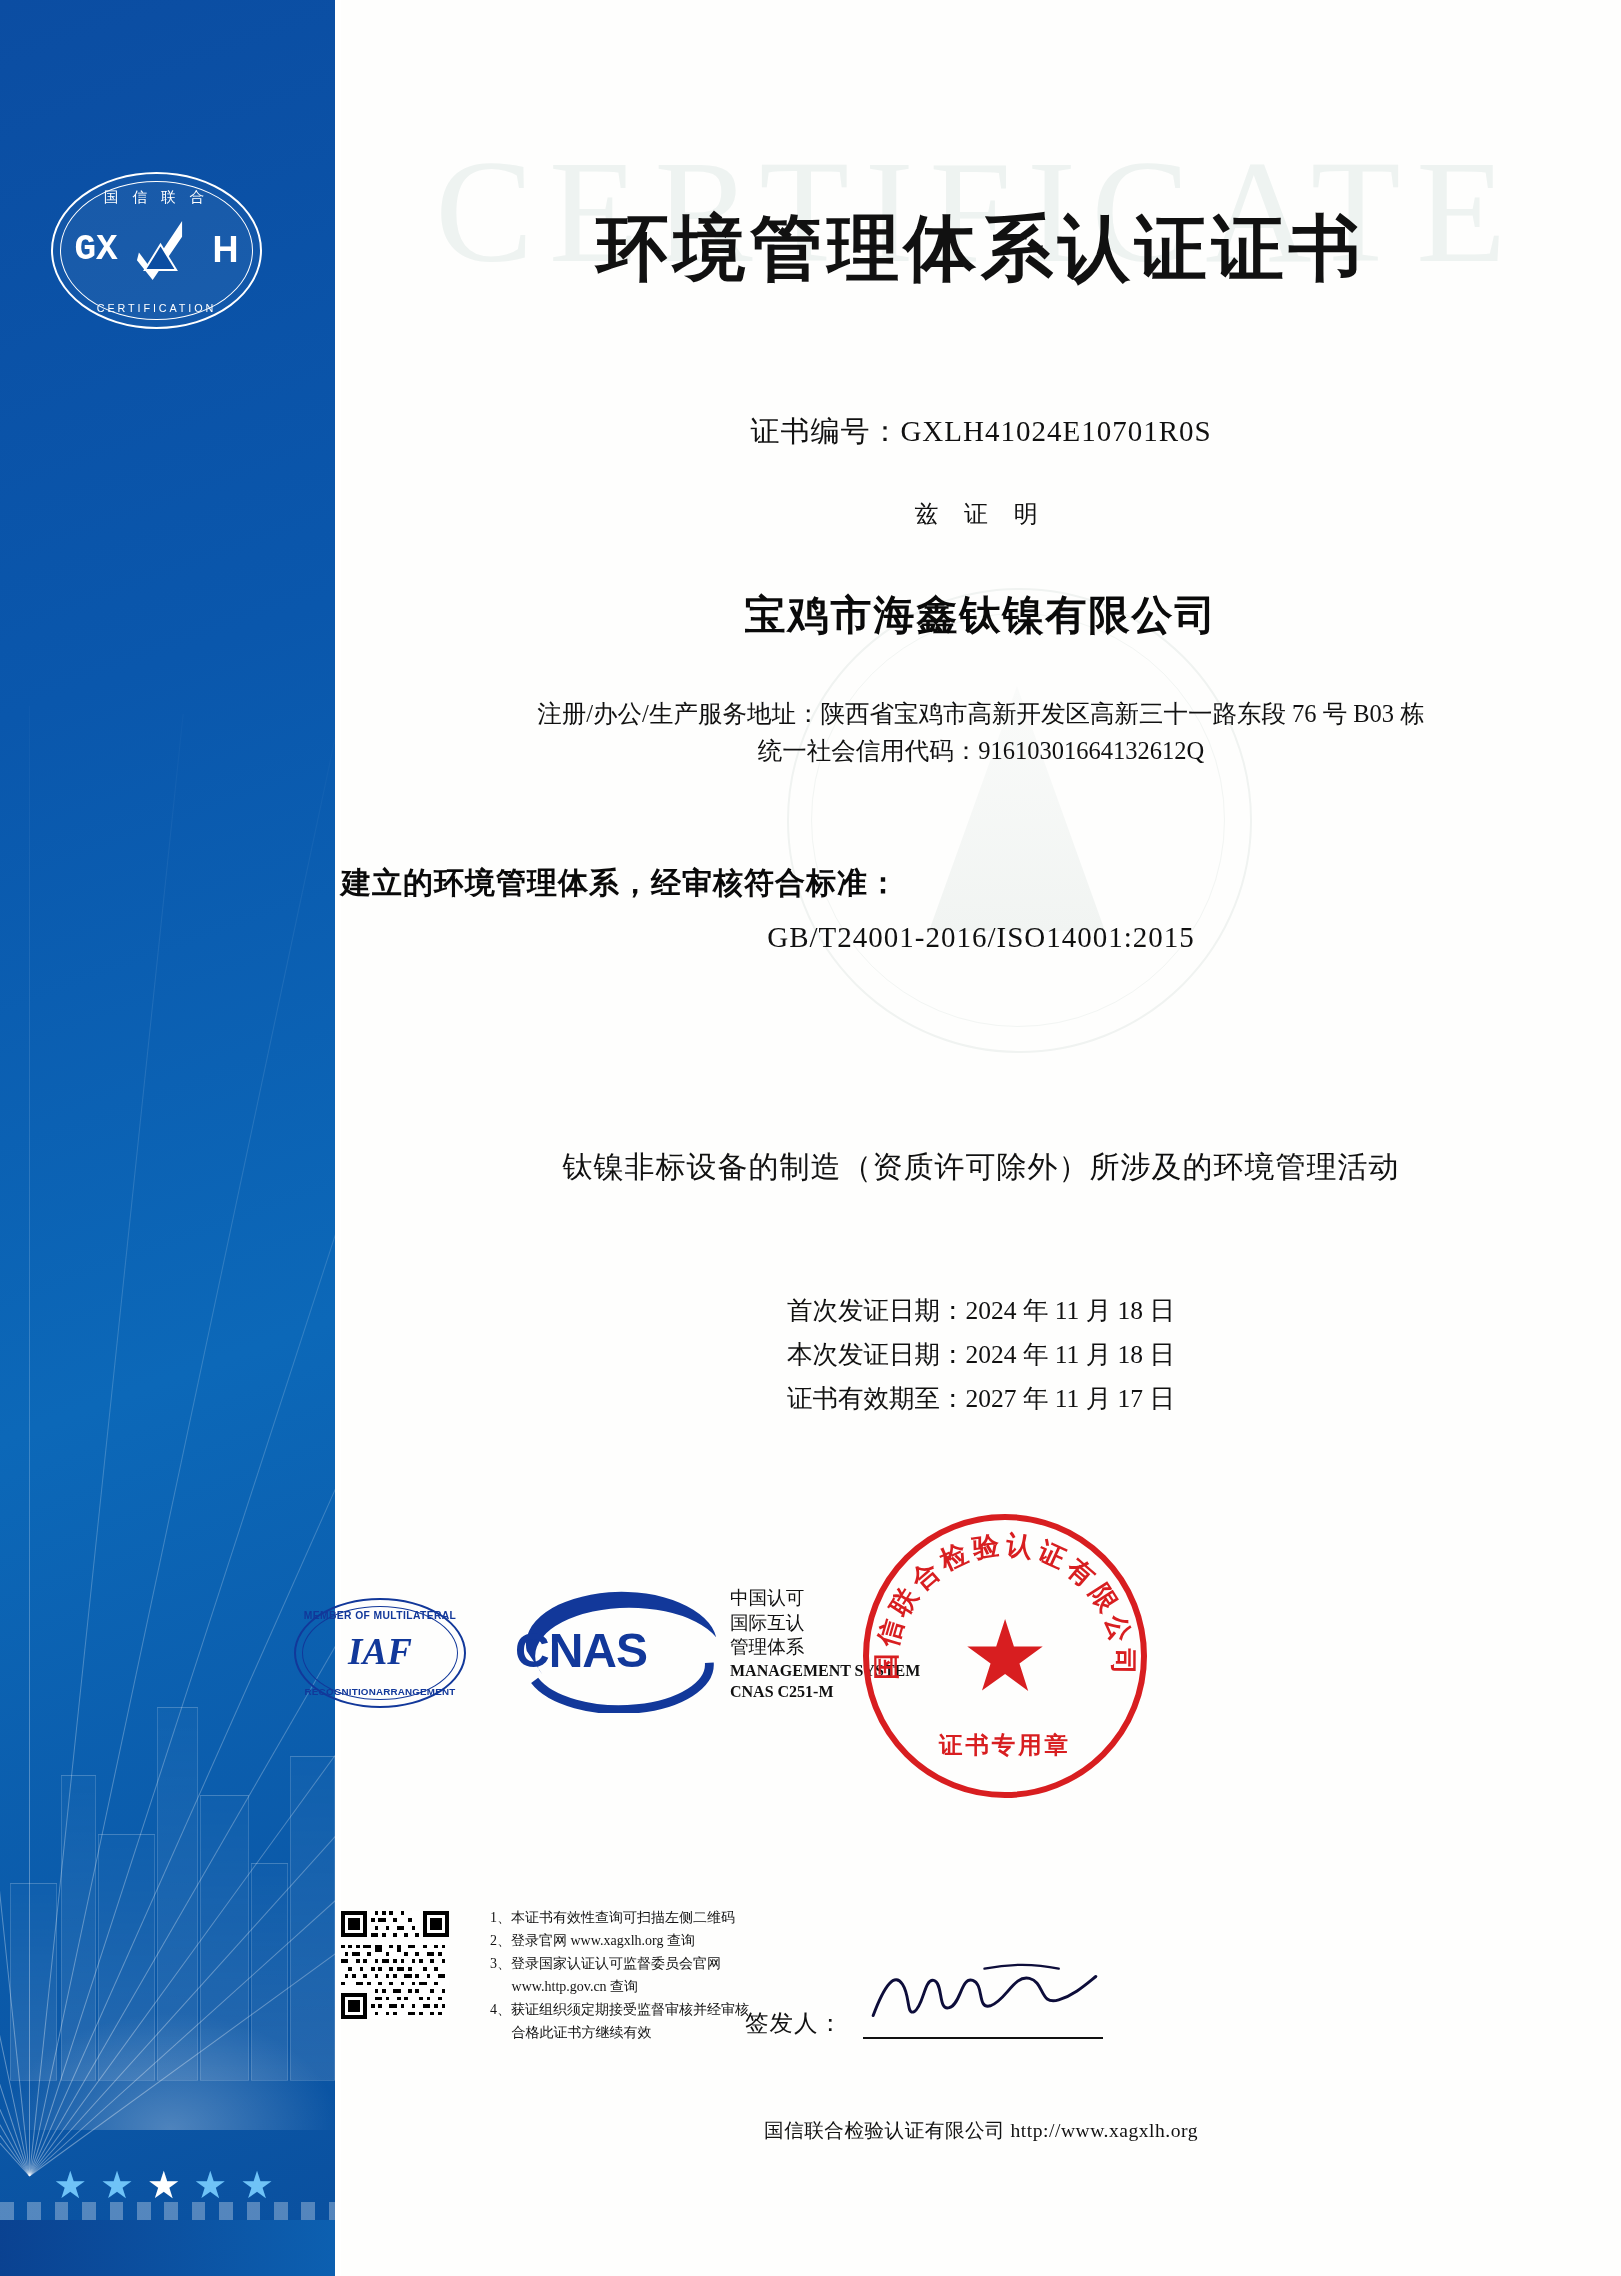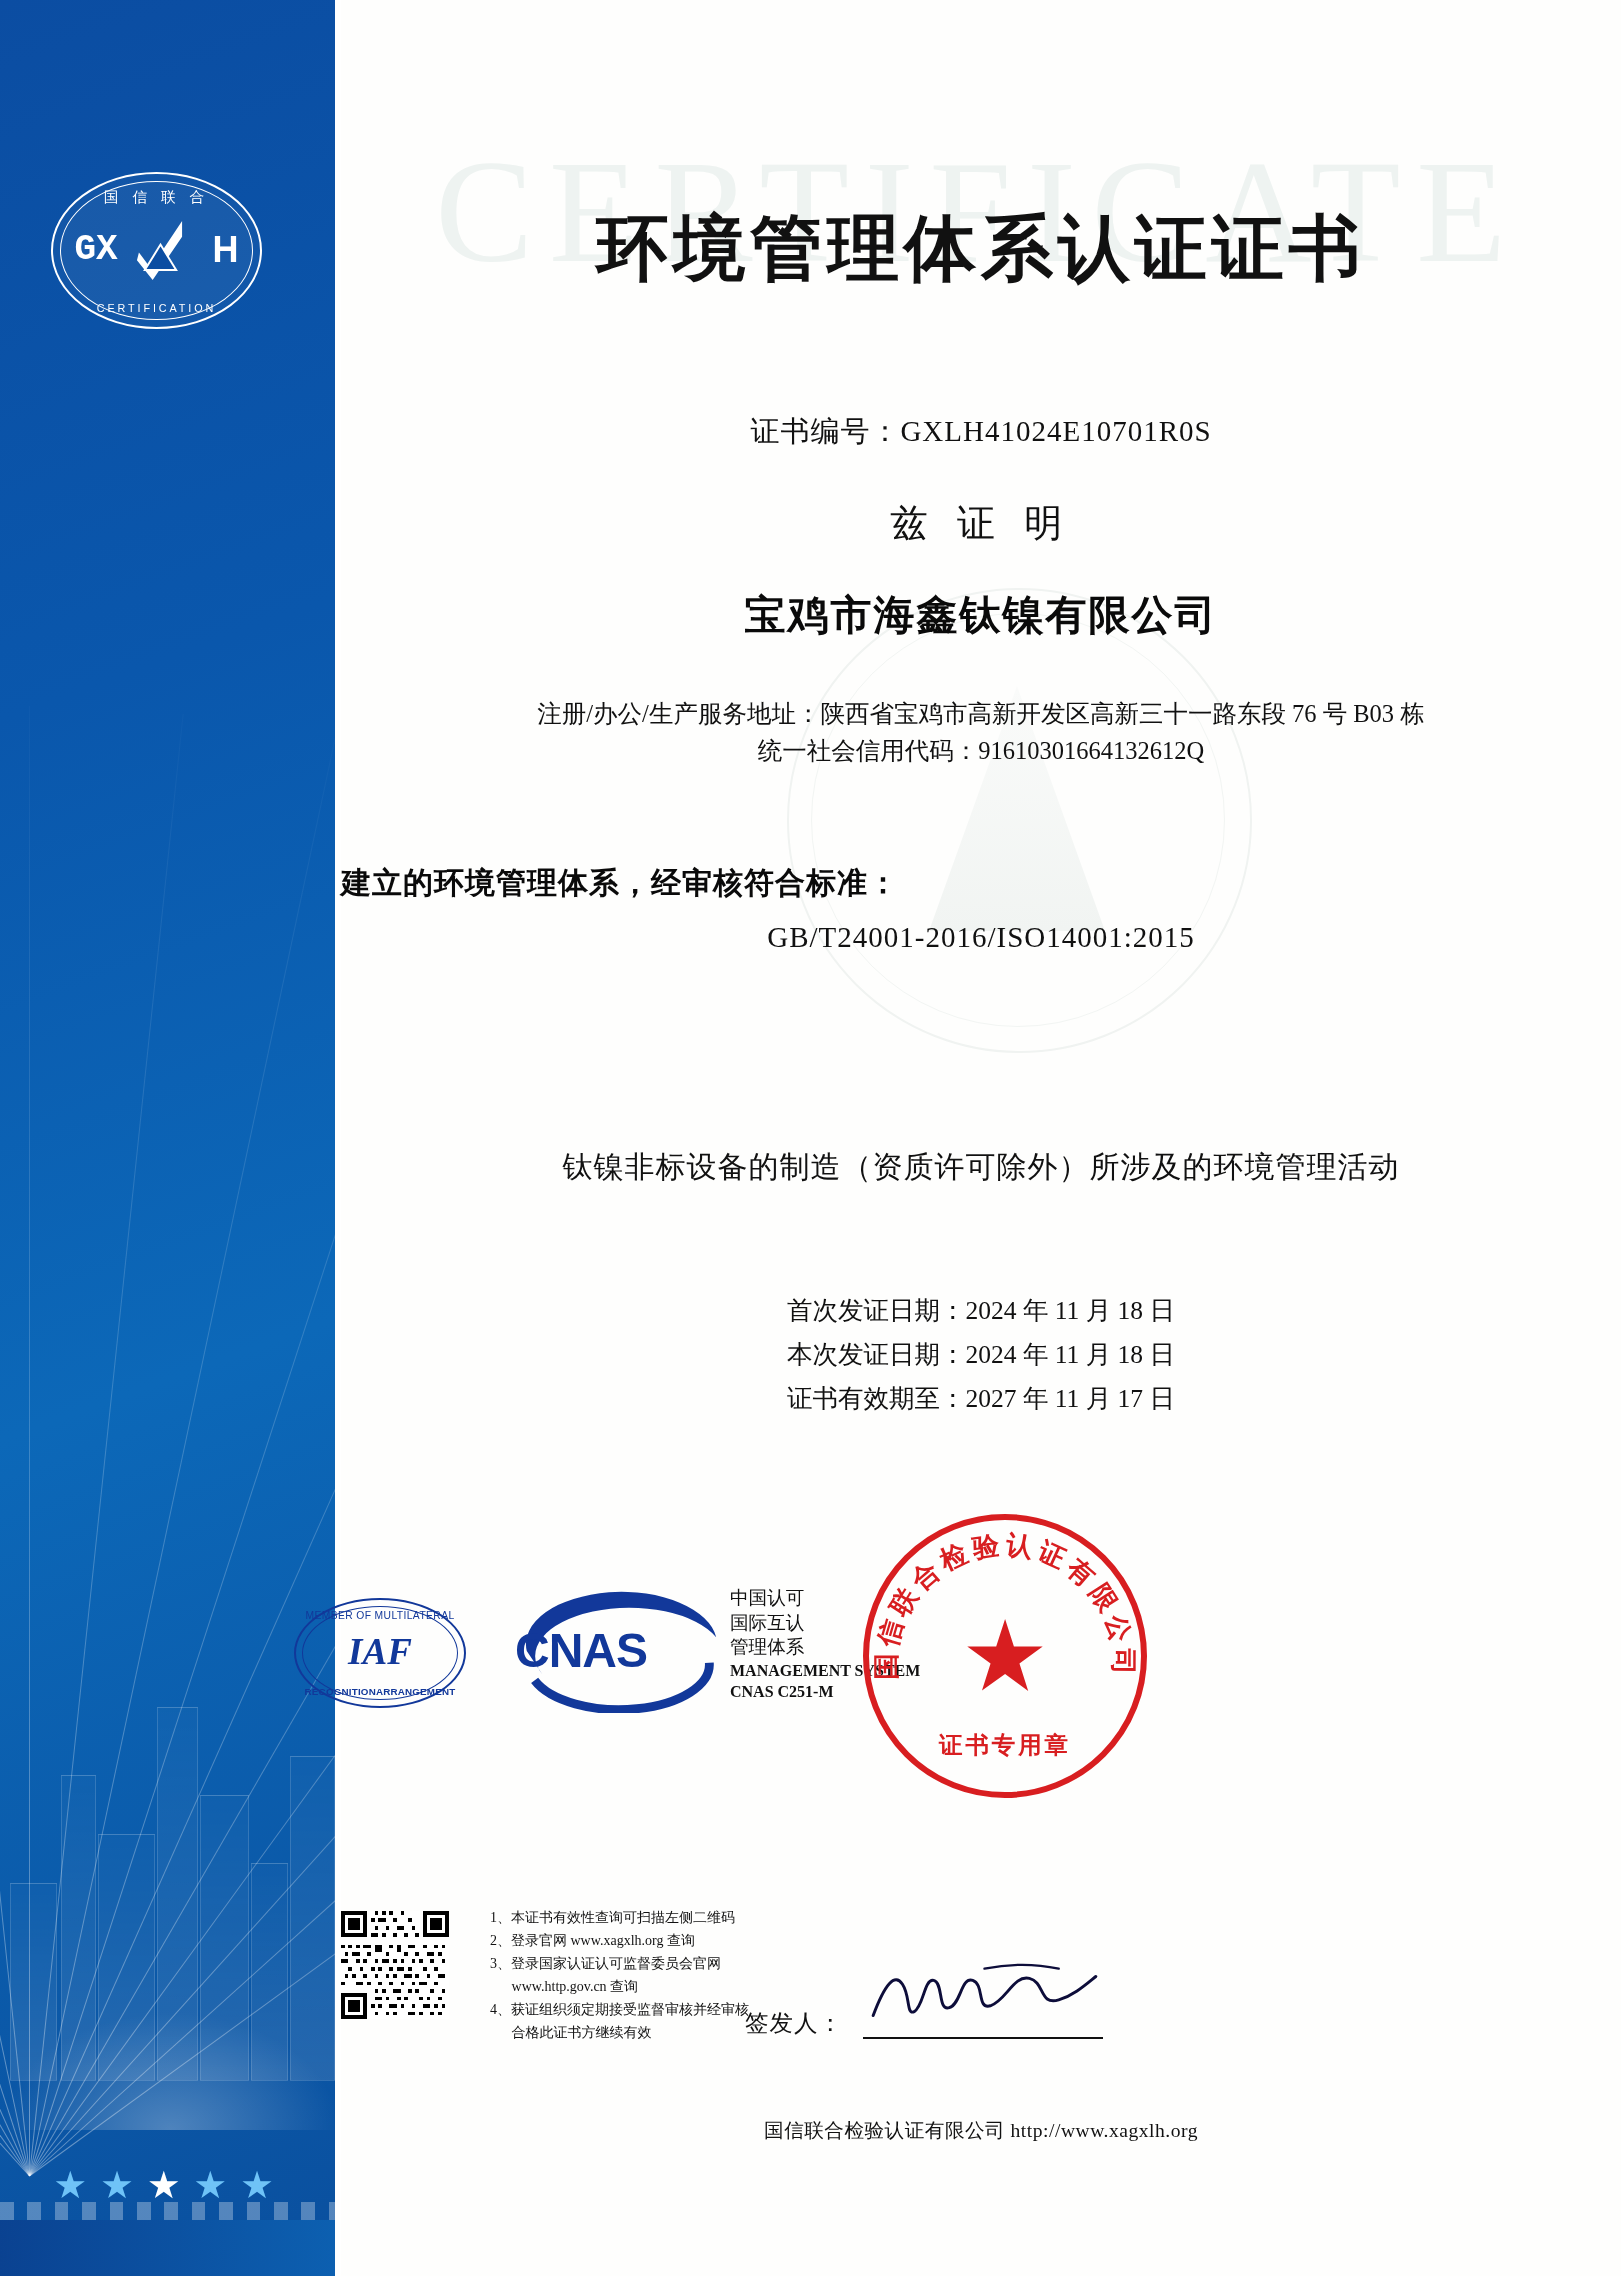--- a/index.html
+++ b/index.html
@@ -208,21 +208,21 @@
     text-align: center;
     font-size: 29px;
     color: #111111;
     letter-spacing: 1px;
   }
   .hereby {
     position: absolute;
     left: 0; top: 498px;
     width: 100%;
     text-align: center;
-    font-size: 38px;
+    font-size: 24px;
     color: #111111;
     letter-spacing: 9.8px;
   }
   .company {
     position: absolute;
     left: 0; top: 588px;
     width: 100%;
     text-align: center;
     font-size: 41px;
     font-weight: bold;
@@ -299,21 +299,21 @@
     border-radius: 50%;
   }
   .iaf .ring2 {
     position: absolute;
     left: 7.8px; top: 7.8px; right: 7.8px; bottom: 7.8px;
     border: 1.5px solid #12389a;
     border-radius: 50%;
   }
   .iaf .txt-top {
     position: absolute; left: 0; top: 11.8px; width: 100%;
-    text-align: center; font-size: 10.3px; color: #12389a; font-weight: normal;
+    text-align: center; font-size: 10.3px; color: #12389a; font-weight: bold;
     letter-spacing: 0.4px; font-family: "Liberation Sans", sans-serif;
   }
   .iaf .txt-mid {
     position: absolute; left: 0; top: 32px; width: 100%;
     text-align: center; font-size: 37px; color: #12389a; font-weight: bold;
     font-style: italic; font-family: "Liberation Serif", serif;
   }
   .iaf .txt-bot {
     position: absolute; left: 0; bottom: 10.8px; width: 100%;
     text-align: center; font-size: 9.8px; color: #12389a; font-weight: bold;

